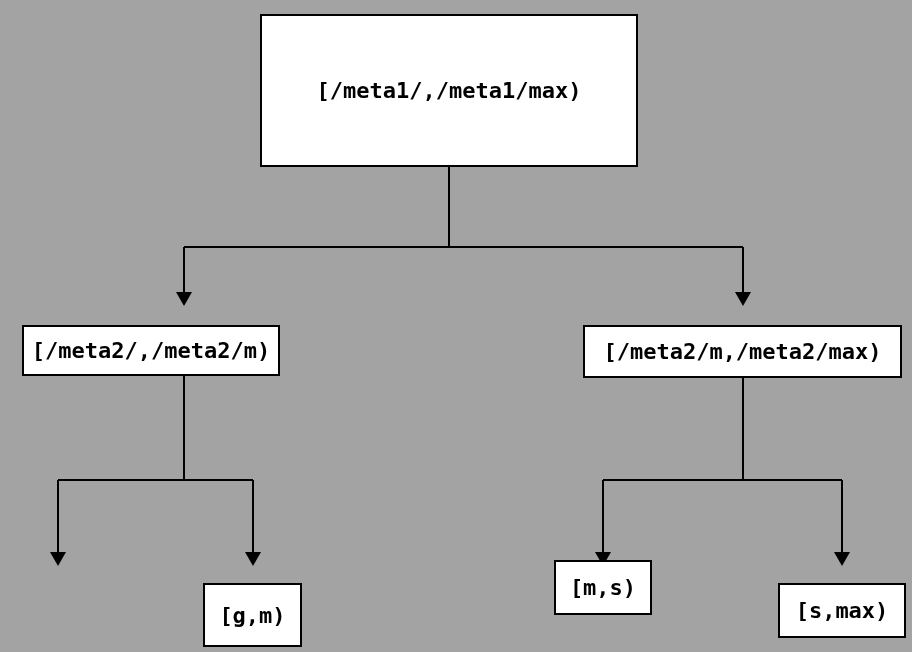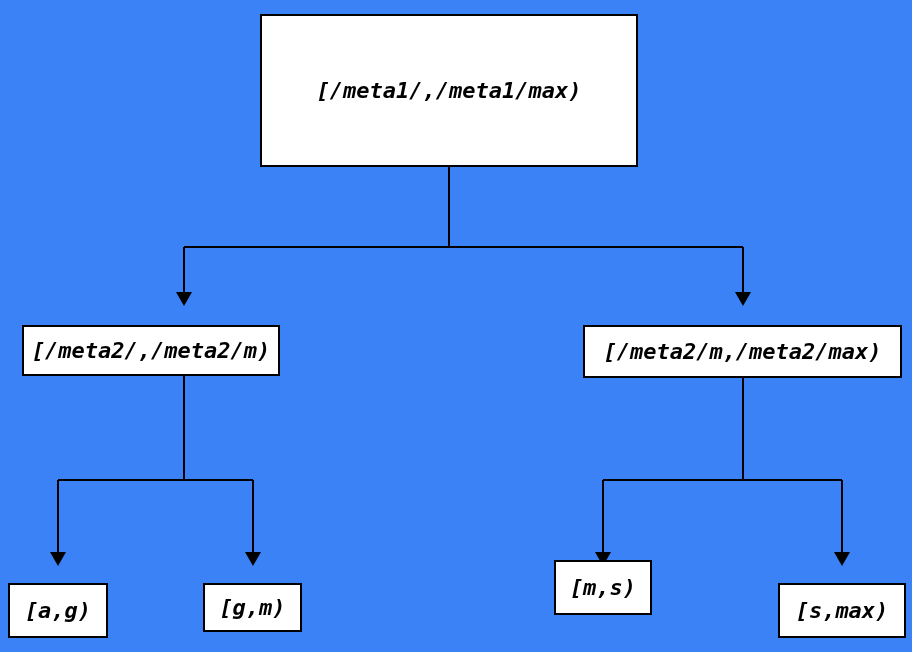--- a/index.html
+++ b/index.html
@@ -4,24 +4,23 @@
 <style>
   html, body {
     margin: 0;
     padding: 0;
     background: #ffffff;
   }
   .canvas {
     position: relative;
     width: 912px;
     height: 652px;
-    background: #3b82f6;
+    background: #a3a3a3;
     font-family: "DejaVu Sans Mono", "Liberation Mono", monospace;
     overflow: hidden;
-    font-style: italic;
   }
   .edges-svg {
     position: absolute;
     left: 0;
     top: 0;
     width: 912px;
     height: 652px;
   }
   .node {
     position: absolute;
@@ -33,21 +32,21 @@
     justify-content: center;
     color: #000000;
     font-size: 22px;
     font-weight: bold;
     white-space: nowrap;
   }
   .node-root       { left: 260px; top: 14px;  width: 378px; height: 153px; }
   .node-meta2-low  { left: 22px;  top: 325px; width: 258px; height: 51px;  }
   .node-meta2-high { left: 583px; top: 325px; width: 319px; height: 53px;  }
   .node-leaf-ag    { left: 8px;   top: 583px; width: 100px; height: 55px;  }
-  .node-leaf-gm    { left: 203px; top: 583px; width: 99px;  height: 49px;  }
+  .node-leaf-gm    { left: 203px; top: 583px; width: 99px;  height: 64px;  }
   .node-leaf-ms    { left: 554px; top: 560px; width: 98px;  height: 55px;  }
   .node-leaf-smax  { left: 778px; top: 583px; width: 128px; height: 55px;  }
 </style>
 </head>
 <body>
 
 <div class="canvas">
 
   <svg class="edges-svg" viewBox="0 0 912 652" xmlns="http://www.w3.org/2000/svg">
 
@@ -84,23 +83,20 @@
   </div>
 
   <div class="node node-meta2-low">
     <span>[/meta2/,/meta2/m)</span>
   </div>
 
   <div class="node node-meta2-high">
     <span>[/meta2/m,/meta2/max)</span>
   </div>
 
-  <div class="node node-leaf-ag">
-    <span>[a,g)</span>
-  </div>
 
   <div class="node node-leaf-gm">
     <span>[g,m)</span>
   </div>
 
   <div class="node node-leaf-ms">
     <span>[m,s)</span>
   </div>
 
   <div class="node node-leaf-smax">

